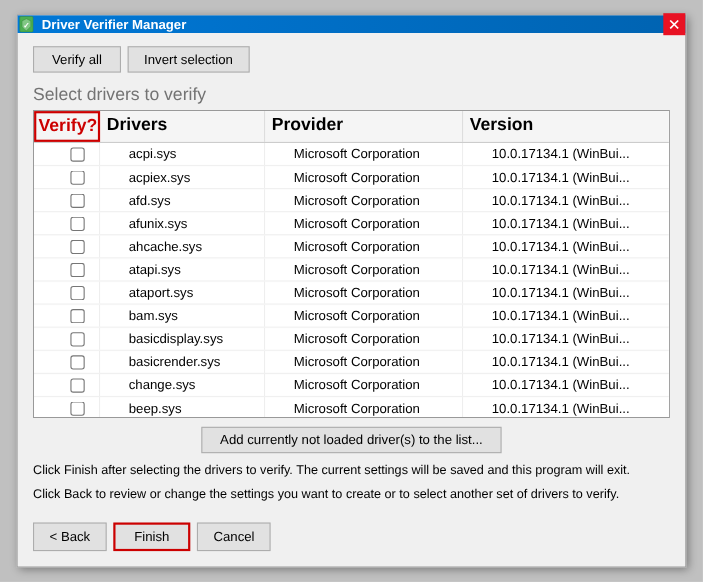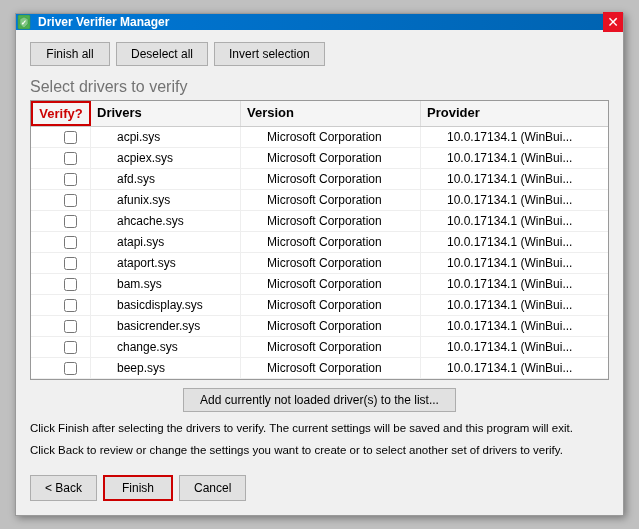--- a/index.html
+++ b/index.html
@@ -86,21 +86,21 @@
       background: #f5f5f5;
       border-bottom: 1px solid #ccc;
       position: sticky;
       top: 0;
       z-index: 1;
     }
     .th {
       padding: 4px 6px;
       font-weight: 600;
       border-right: 1px solid #ddd;
-      font-size: 13px;
+      font-size: 16px;
     }
     .th:last-child { border-right: none; }
     .verify-header {
       color: #c00;
       border: 2px solid #c00;
       text-align: center;
       padding: 3px 2px;
     }
     .table-body {}
     .table-row {
@@ -191,34 +191,33 @@
         <text x="8" y="11" text-anchor="middle" fill="white" font-size="7" font-weight="bold">✓</text>
       </svg>
       <span class="title-text">Driver Verifier Manager</span>
     </div>
     <button class="title-close">✕</button>
   </div>
 
   <div class="content">
 
     <div class="button-row">
-      <button class="btn">Finish all</button>
-      <button class="btn">Deselect all</button>
+      <button class="btn">Verify all</button>
       <button class="btn">Invert selection</button>
     </div>
 
     <div class="section-label">Select drivers to verify</div>
 
     <div class="table-container">
 
       <div class="table-header">
         <div class="th verify-header">Verify?</div>
         <div class="th">Drivers</div>
+        <div class="th">Provider</div>
         <div class="th">Version</div>
-        <div class="th">Provider</div>
       </div>
 
       <div class="table-body" id="table-body">
           <div class="table-row">
       <div class="td checkbox-cell">
         <input type="checkbox" style="">
       </div>
       <div class="td">acpi.sys</div>
       <div class="td">Microsoft Corporation</div>
       <div class="td">10.0.17134.1 (WinBui...</div>

